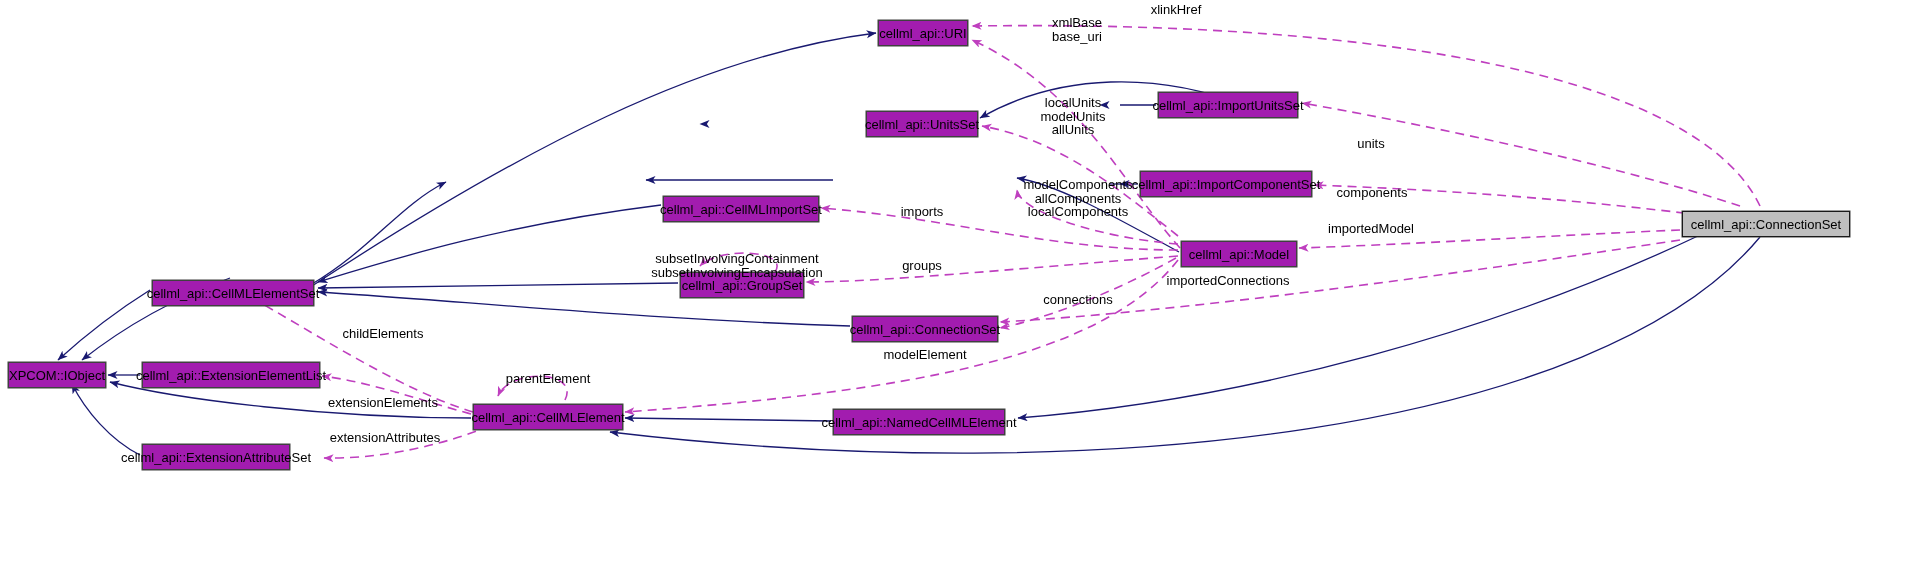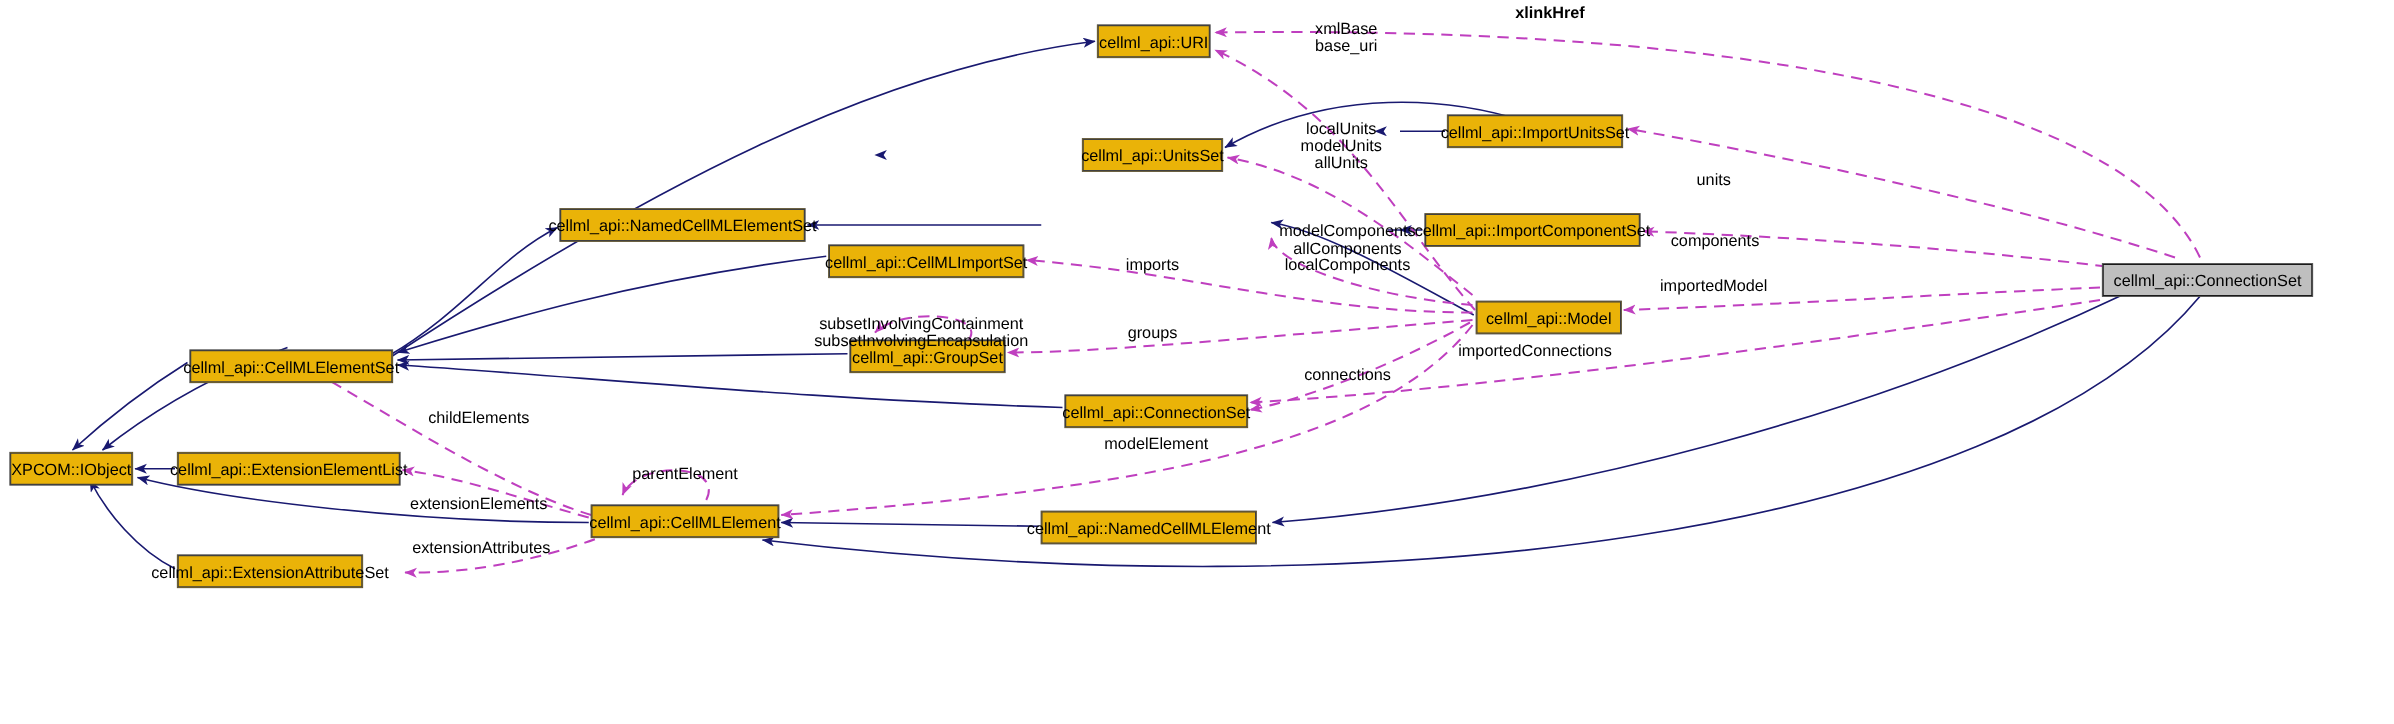--- a/index.html
+++ b/index.html
@@ -14,21 +14,21 @@
   svg.edges{
     position:absolute;
     left:0;top:0;
     width:1915px;height:579px;
     pointer-events:none;
   }
   .node{
     position:absolute;
     box-sizing:border-box;
     border:1px solid #404040;
-    background:#eab308;
+    background:#a21caf;
     color:#000000;
     font-size:13px;
     line-height:1;
     display:flex;
     align-items:center;
     justify-content:center;
     white-space:nowrap;
     padding:0 9px;
     height:26px;
     box-shadow:0 0 0 0.5px #404040;
@@ -151,23 +151,20 @@
 
   <div class="node" style="left:878px;top:20px;width:90px;">
       <span>cellml_api::URI</span>
     </div>
   <div class="node" style="left:1158px;top:92px;width:140px;">
       <span>cellml_api::ImportUnitsSet</span>
     </div>
   <div class="node" style="left:866px;top:111px;width:112px;">
       <span>cellml_api::UnitsSet</span>
     </div>
-  <div class="node" style="left:448px;top:167px;width:196px;">
-      <span>cellml_api::NamedCellMLElementSet</span>
-    </div>
   <div class="node" style="left:1140px;top:171px;width:172px;">
       <span>cellml_api::ImportComponentSet</span>
     </div>
   <div class="node highlight" style="left:1682px;top:211px;width:168px;">
       <span>cellml_api::ConnectionSet</span>
     </div>
   <div class="node" style="left:663px;top:196px;width:156px;">
       <span>cellml_api::CellMLImportSet</span>
     </div>
   <div class="node" style="left:1181px;top:241px;width:116px;">
@@ -191,21 +188,21 @@
   <div class="node" style="left:473px;top:404px;width:150px;">
       <span>cellml_api::CellMLElement</span>
     </div>
   <div class="node" style="left:833px;top:409px;width:172px;">
       <span>cellml_api::NamedCellMLElement</span>
     </div>
   <div class="node" style="left:142px;top:444px;width:148px;">
       <span>cellml_api::ExtensionAttributeSet</span>
     </div>
 
-  <div class="edge-label" style="left:1240px;top:3px;font-weight:bold;">xlinkHref</div>
+  <div class="edge-label" style="left:1176px;top:3px;">xlinkHref</div>
   <div class="edge-label multiline" style="left:1077px;top:16px;">xmlBase<br>base_uri</div>
   <div class="edge-label" style="left:1371px;top:137px;">units</div>
   <div class="edge-label multiline" style="left:1073px;top:96px;">localUnits<br>modelUnits<br>allUnits</div>
   <div class="edge-label" style="left:1372px;top:186px;">components</div>
   <div class="edge-label multiline" style="left:1078px;top:178px;">modelComponents<br>allComponents<br>localComponents</div>
   <div class="edge-label" style="left:922px;top:205px;">imports</div>
   <div class="edge-label" style="left:1371px;top:222px;">importedModel</div>
   <div class="edge-label multiline" style="left:737px;top:252px;">subsetInvolvingContainment<br>subsetInvolvingEncapsulation</div>
   <div class="edge-label" style="left:922px;top:259px;">groups</div>
   <div class="edge-label" style="left:1228px;top:274px;">importedConnections</div>

